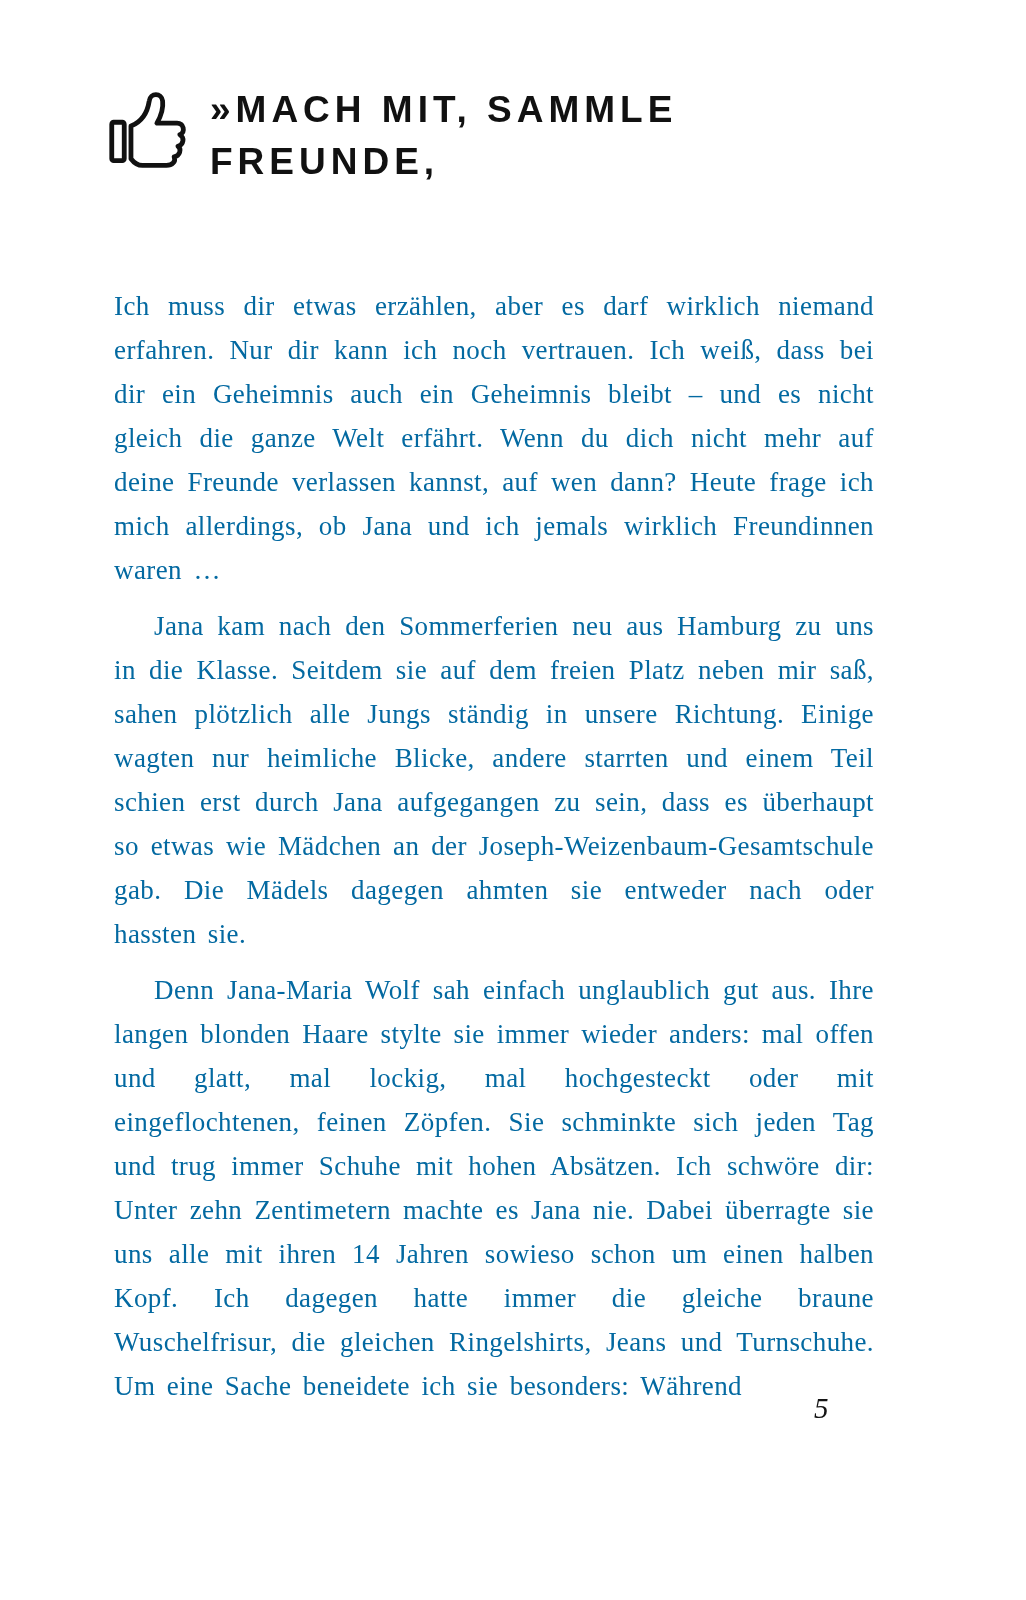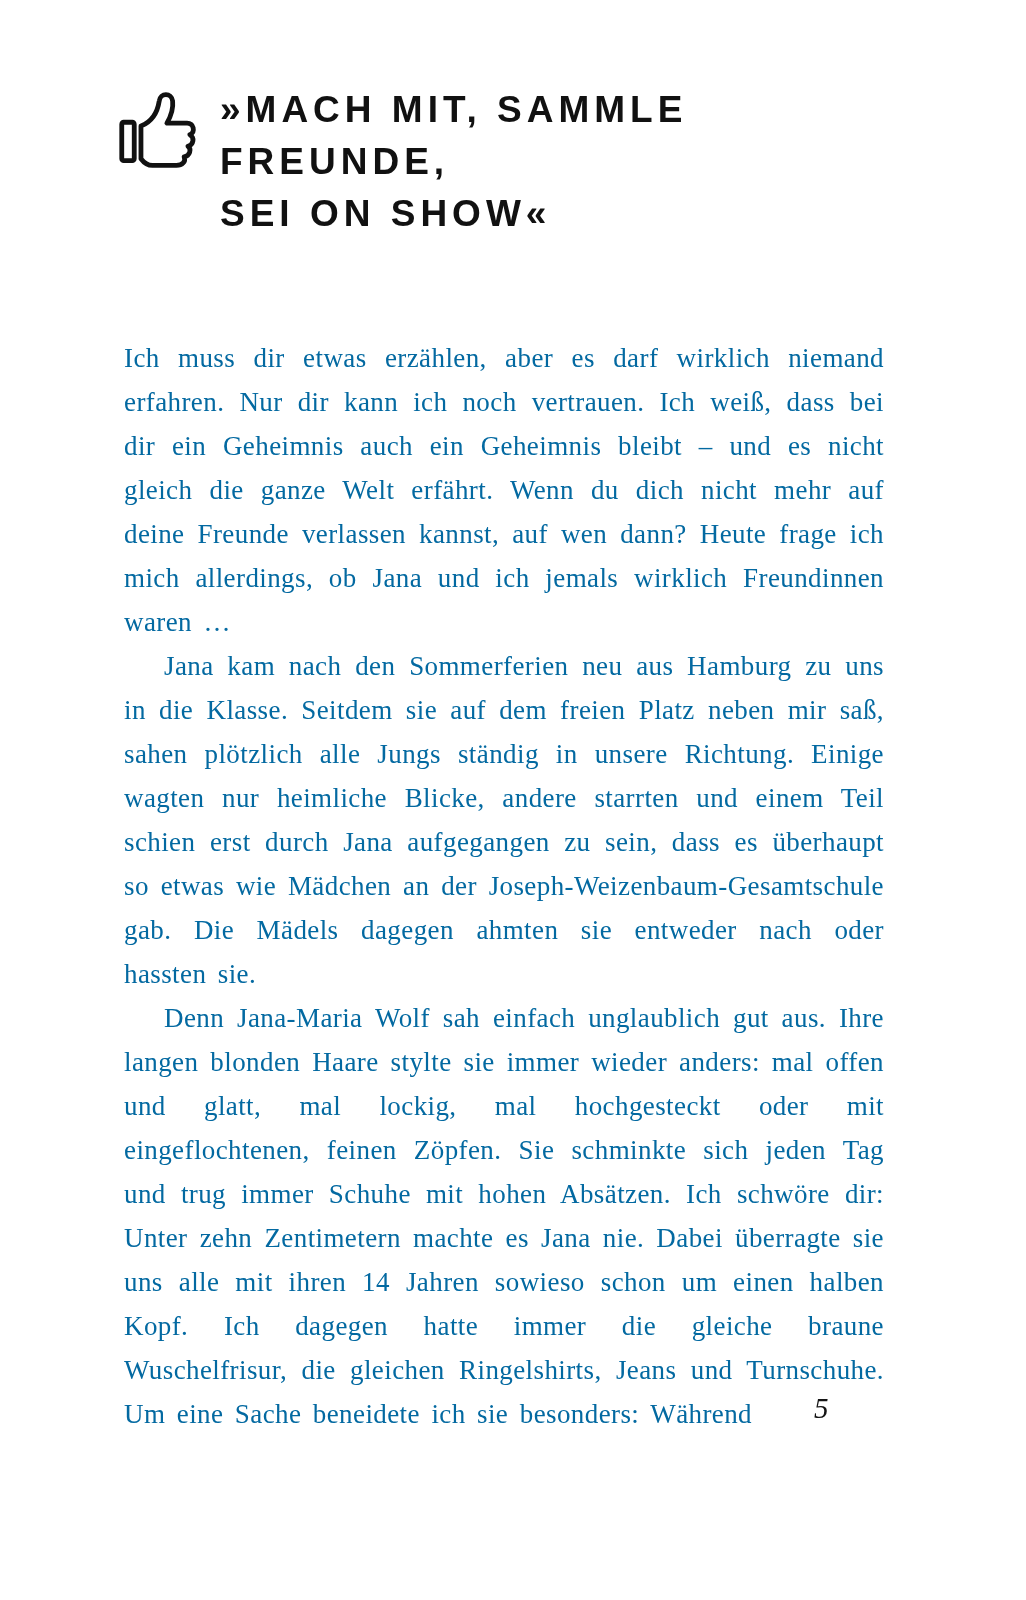--- a/index.html
+++ b/index.html
@@ -10,21 +10,21 @@
   body {
     width: 1026px;
     height: 1600px;
     position: relative;
     overflow: hidden;
     font-family: "Liberation Serif", serif;
     color: #1a1a1a;
   }
   .page {
     position: absolute;
-    left: 124px;
+    left: 114px;
     top: 0;
     width: 760px;
     height: 1600px;
   }
   .heading-row {
     display: flex;
     align-items: flex-start;
     margin-top: 78px;
   }
   .thumb-wrap {
@@ -51,20 +51,21 @@
     text-align: justify;
     letter-spacing: 0.015em;
     word-spacing: 0.16em;
     color: #0369a1;
   }
   .body-text p {
     margin: 0;
   }
   .body-text p.indent {
     text-indent: 40px;
+    margin-top: 12px;
   }
   .page-number {
     position: absolute;
     left: 814px;
     top: 1392px;
     font-size: 29px;
     font-style: italic;
     color: #141414;
   }
 </style>
@@ -77,21 +78,20 @@
     <div class="thumb-wrap">
       <svg width="96" height="96" viewBox="0 0 100 100" fill="none" stroke="#111" stroke-width="5" stroke-linejoin="round" stroke-linecap="round">
 
         <rect x="6" y="44" width="13" height="40" rx="2"></rect>
 
         <path d="M26 82 L26 48 C36 44 43 35 45 22 C46 13 58 13 59 22 C60 31 57 38 53 45 L74 45 C81 45 83 54 77 57 C82 60 81 67 75 69 C79 72 77 79 71 80 C73 85 69 89 63 89 L38 89 C33 89 29 86 26 82 Z"></path>
       </svg>
     </div>
     <div class="heading-text">
       <div>»MACH MIT, SAMMLE FREUNDE,</div>
-      <div>SEI ON SHOW«</div>
     </div>
   </div>
 
   <div class="body-text">
       <p>Ich muss dir etwas erzählen, aber es darf wirklich niemand erfahren. Nur dir kann ich noch vertrauen. Ich weiß, dass bei dir ein Geheimnis auch ein Geheimnis bleibt – und es nicht gleich die ganze Welt erfährt. Wenn du dich nicht mehr auf deine Freunde verlassen kannst, auf wen dann? Heute frage ich mich allerdings, ob Jana und ich jemals wirklich Freundinnen waren …</p>
       <p class="indent">Jana kam nach den Sommerferien neu aus Hamburg zu uns in die Klasse. Seitdem sie auf dem freien Platz neben mir saß, sahen plötzlich alle Jungs ständig in unsere Richtung. Einige wagten nur heimliche Blicke, andere starrten und einem Teil schien erst durch Jana aufgegangen zu sein, dass es überhaupt so etwas wie Mädchen an der Joseph-Weizenbaum-Gesamtschule gab. Die Mädels dagegen ahmten sie entweder nach oder hassten sie.</p>
       <p class="indent">Denn Jana-Maria Wolf sah einfach unglaublich gut aus. Ihre langen blonden Haare stylte sie immer wieder anders: mal offen und glatt, mal lockig, mal hochgesteckt oder mit eingeflochtenen, feinen Zöpfen. Sie schminkte sich jeden Tag und trug immer Schuhe mit hohen Absätzen. Ich schwöre dir: Unter zehn Zentimetern machte es Jana nie. Dabei überragte sie uns alle mit ihren 14 Jahren sowieso schon um einen halben Kopf. Ich dagegen hatte immer die gleiche braune Wuschelfrisur, die gleichen Ringelshirts, Jeans und Turnschuhe. Um eine Sache beneidete ich sie besonders: Während</p>
     </div>
 
 </div>

